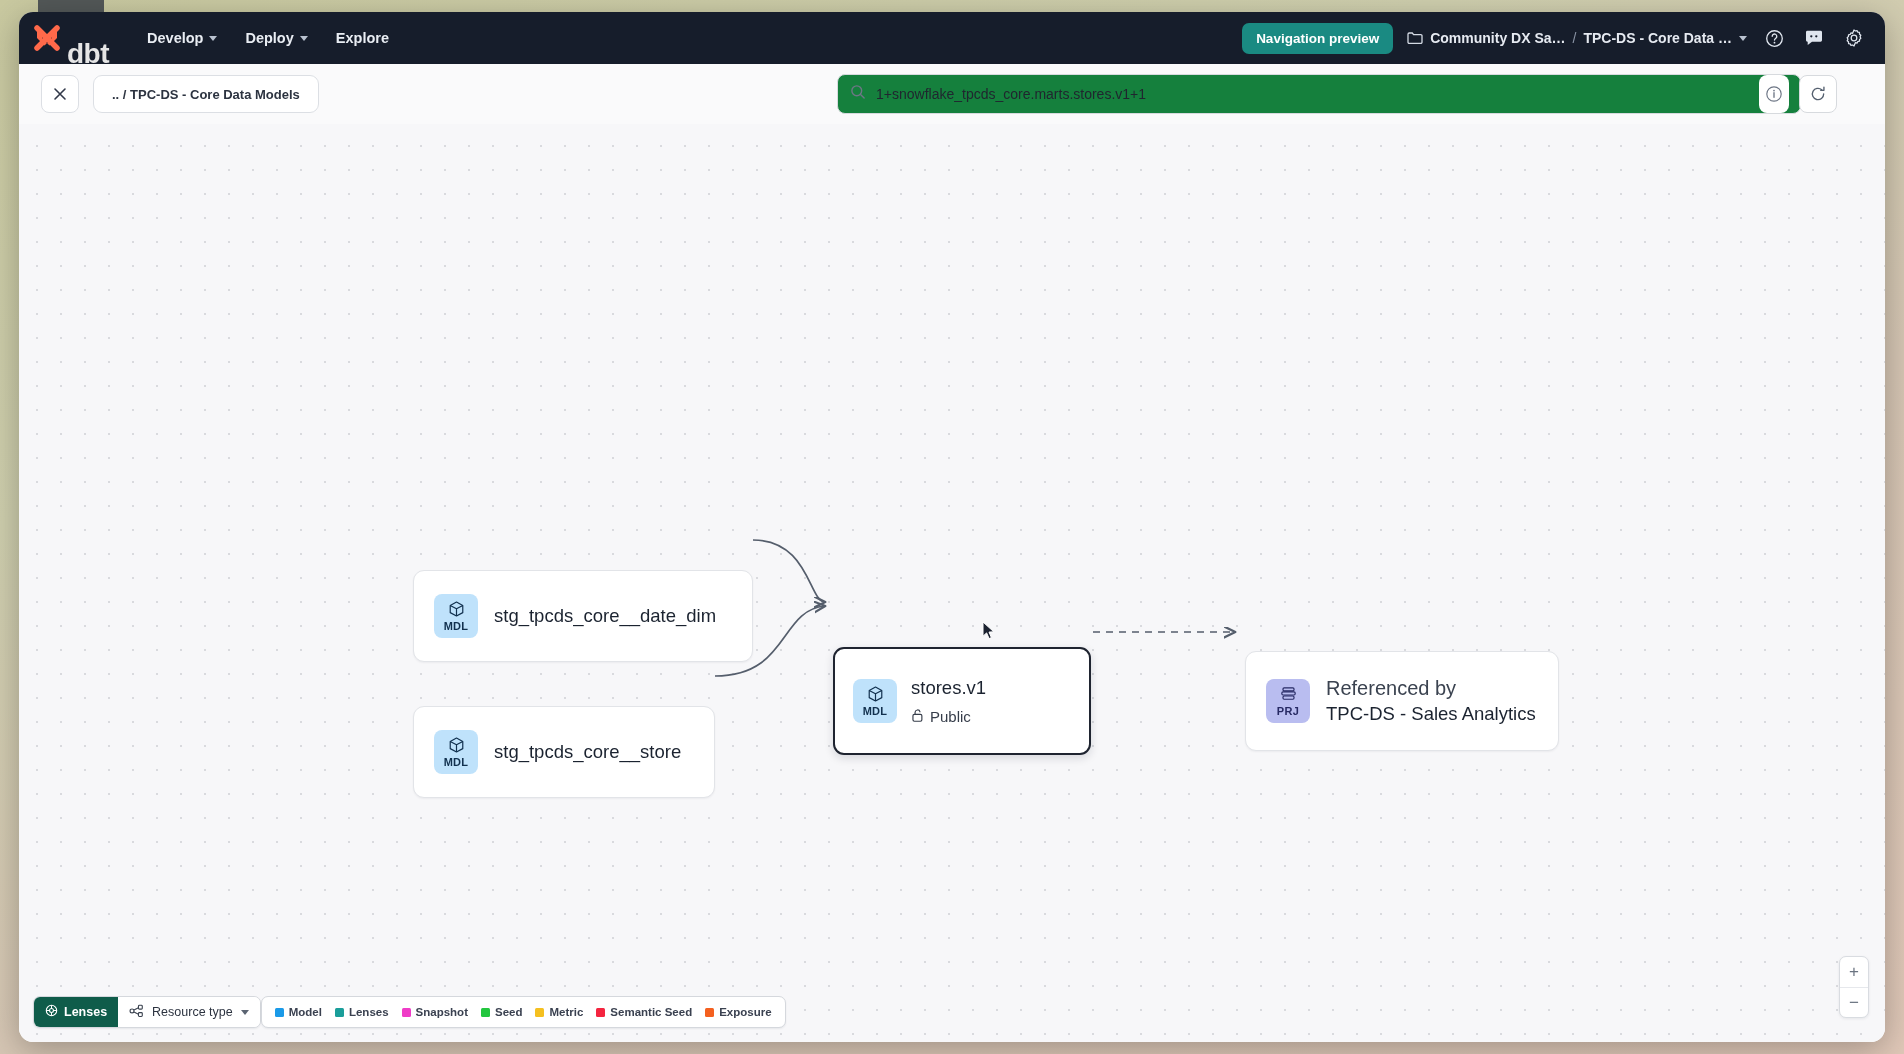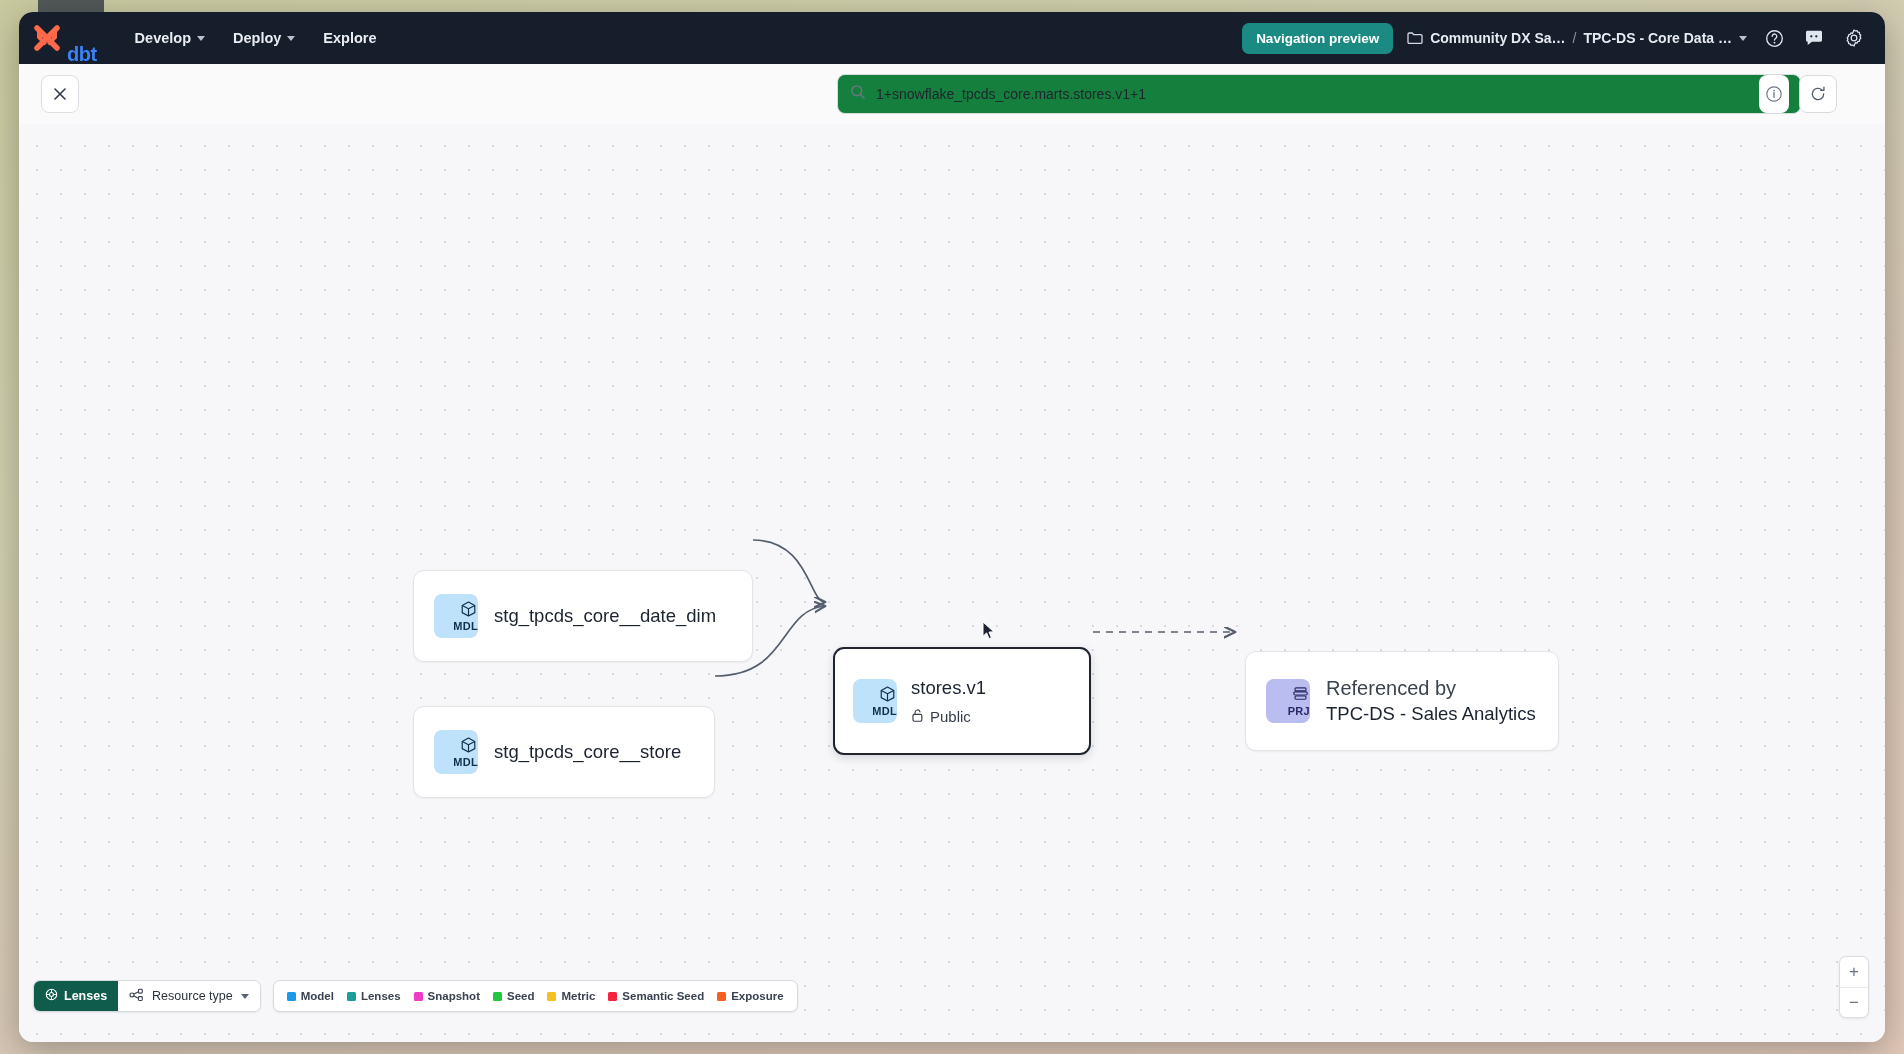--- a/index.html
+++ b/index.html
@@ -43,24 +43,24 @@
     padding: 0 18px 0 14px;
     color: #fff;
   }
 
   .logo-wrap { display: flex; align-items: center; gap: 6px; margin-right: 26px; }
   .dbt-mark {
     width: 28px; height: 26px;
     position: relative;
   }
   .dbt-word {
-    font-size: 20px;
+    font-size: 28px;
     font-weight: bold;
     letter-spacing: -0.5px;
-    color: #3b82f6;
+    color: #e5e5e5;
     margin-top: 32px;
   }
 
   .nav-links { display: flex; align-items: center; gap: 4px; }
   .nav-link {
     display: flex; align-items: center; gap: 6px;
     padding: 7px 12px;
     font-size: 14.5px;
     font-weight: bold;
     color: #e9edf3;
@@ -221,21 +221,21 @@
   .node.selected {
     border: 2.5px solid #1f2430;
     box-shadow: 0 3px 10px rgba(16,24,40,.14);
   }
 
   .badge {
     width: 44px; height: 44px;
     border-radius: 8px;
     display: flex;
     flex-direction: column;
-    align-items: flex-end;
+    align-items: center;
     justify-content: center;
     gap: 1px;
     flex: none;
   }
   .badge.mdl { background: #bfe2fb; color: #11304e; }
   .badge.prj { background: #b9bdf0; color: #272a64; }
   .badge-label { font-size: 11px; font-weight: bold; letter-spacing: .3px; }
 
   .node-title {
     font-size: 18.5px;
@@ -258,24 +258,24 @@
   .node-strong {
     font-size: 18.5px;
     color: #1b2330;
     white-space: nowrap;
   }
 
   
   .bottom-bar {
     position: absolute;
     left: 14px;
-    bottom: 30px;
-    display: flex;
-    align-items: center;
-    gap: 12px;
+    bottom: 14px;
+    display: flex;
+    align-items: center;
+    gap: 0;
     z-index: 6;
   }
   .lens-group {
     display: flex;
     height: 32px;
     border-radius: 7px;
     overflow: hidden;
     border: 1px solid #d5d8dd;
     background: #fff;
     box-shadow: 0 1px 2px rgba(16,24,40,.07);
@@ -429,20 +429,21 @@
       </div>
     </div>
 
     <div class="toolbar">
       <div class="close-btn">
         <svg width="16" height="16" viewBox="0 0 16 16">
           <path d="M3 3 L13 13 M13 3 L3 13" stroke="#32394a" stroke-width="1.6" stroke-linecap="round"></path>
         </svg>
       </div>
 
+      <div class="crumb-pill">.. / TPC-DS - Core Data Models</div>
 
       <div class="search-wrap">
         <div class="search-box">
           <span>
             <svg width="16" height="16" viewBox="0 0 17 17">
               <circle cx="7.2" cy="7.2" r="5.2" fill="none" stroke="#6d7685" stroke-width="1.5"></circle>
               <path d="M11.2 11.2 L15 15" stroke="#6d7685" stroke-width="1.5" stroke-linecap="round"></path>
             </svg>
           </span>
           <input type="text" value="1+snowflake_tpcds_core.marts.stores.v1+1" style="">

